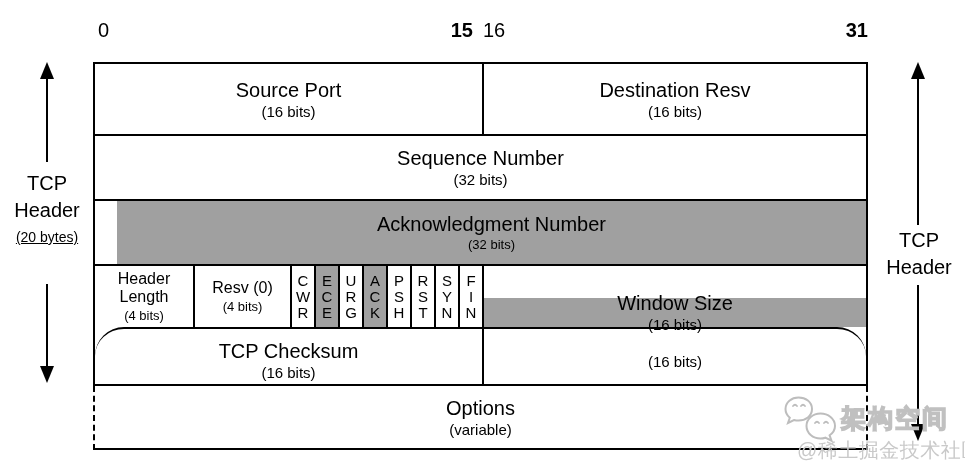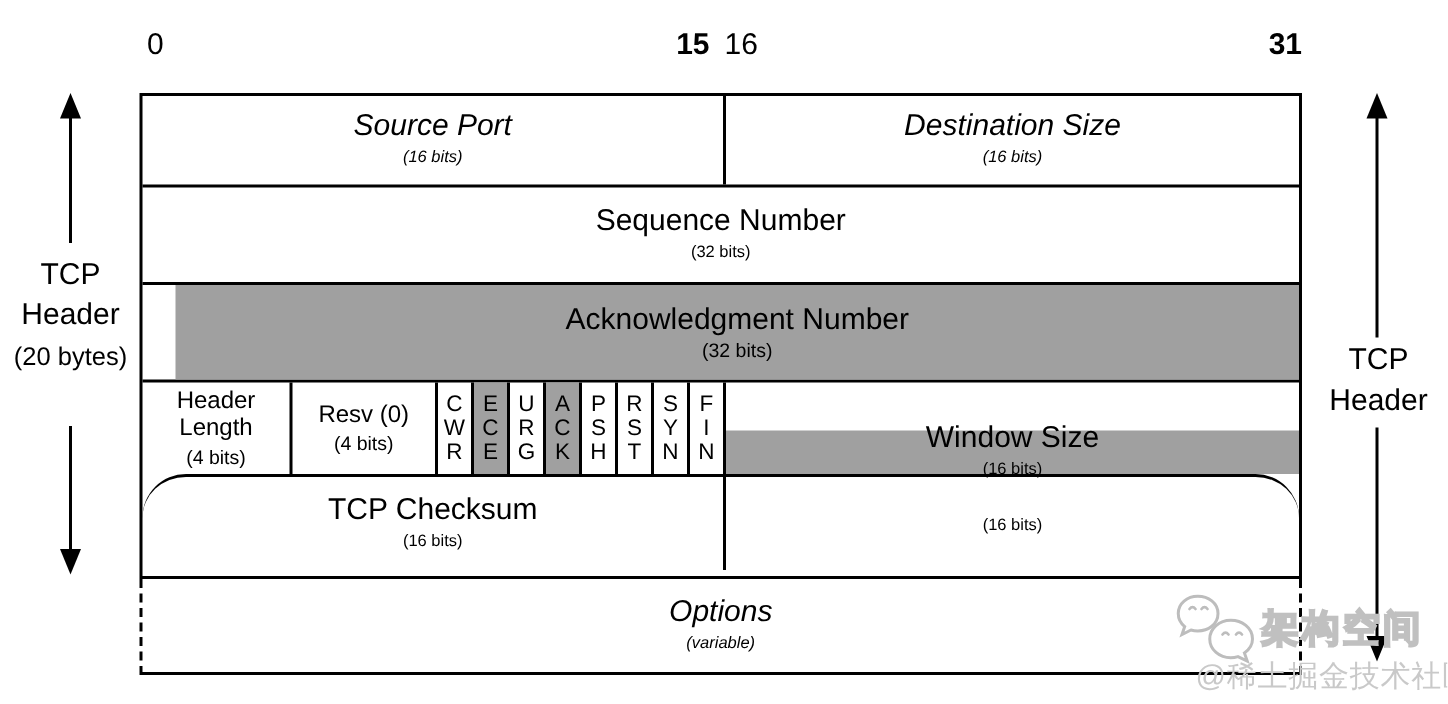--- a/index.html
+++ b/index.html
@@ -19,62 +19,62 @@
   
   .bit{position:absolute;top:19px;font-size:20px;color:#000;}
   .bit.right{text-align:right;font-weight:bold;}
   
   .table{
     position:absolute;left:93px;top:62px;width:775px;height:324px;
     border:2px solid var(--line);box-sizing:border-box;background:#fff;
   }
   .row{display:flex;width:100%;box-sizing:border-box;}
   .row + .row{border-top:2px solid var(--line);}
-  .r1{height:59px;font-style:italic;} .r2{height:65px;justify-content:flex-end;} .r3{height:65px;padding-left:22px;} .r4{height:63px;} .r5{height:64px;border-radius:29px;}
+  .r1{height:70px;} .r2{height:65px;justify-content:flex-end;} .r3{height:65px;padding-left:22px;} .r4{height:63px;} .r5{height:64px;border-radius:29px;}
   .cell{
     box-sizing:border-box;
     display:flex;flex-direction:column;align-items:center;justify-content:center;
     text-align:center;
   }
   .cell.bdr{border-right:2px solid var(--line);}
   .half-l{width:389px;}
   .half-r{flex:1;}
   .full{width:100%;}
   .shaded{background:var(--shaded);}
   .t{font-size:20px;line-height:22px;}
-  .s{font-size:11px;line-height:17px;margin-top:2px;}
+  .s{font-size:15px;line-height:17px;margin-top:2px;}
   .s-xs{font-size:13px;line-height:15px;margin-top:2px;}
   .t-sm{font-size:16px;line-height:18px;}
   
   .hl{width:100px;}
   .resv{width:97px;}
   .flag{width:24px;font-size:15px;line-height:16px;}
   .flag span{display:block;}
   .win{flex:1;margin-top:32px;}
   
   .options{
     position:absolute;left:93px;top:386px;width:775px;height:64px;
     box-sizing:border-box;
     border-left:2px dashed var(--line);
     border-right:2px dashed var(--line);
     border-bottom:2px solid var(--line);
     display:flex;flex-direction:column;align-items:center;justify-content:center;
-    text-align:center;background:#fff;font-style:italic;
+    text-align:center;background:#fff;
   }
   
   .vline{position:absolute;width:2px;background:var(--line);}
   .ah-up{position:absolute;width:0;height:0;
     border-left:7px solid transparent;border-right:7px solid transparent;
     border-bottom:17px solid var(--line);}
   .ah-down{position:absolute;width:0;height:0;
     border-left:7px solid transparent;border-right:7px solid transparent;
     border-top:17px solid var(--line);}
   
   .side-label{position:absolute;text-align:center;font-size:20px;line-height:27px;}
-  .side-label .small{font-size:17px;}
+  .side-label .small{font-size:14px;text-decoration:underline;}
   
   .wm-brand{
     position:absolute;left:841px;top:402px;
     font-size:25px;font-weight:bold;letter-spacing:2px;
     color:#ffffff;-webkit-text-stroke:1.5px var(--watermark);
     white-space:nowrap;
   }
   .wm-handle{
     position:absolute;left:797px;top:437px;
     font-size:20px;color:#c9c9c9;letter-spacing:0.5px;white-space:nowrap;
@@ -111,21 +111,21 @@
   <div class="ah-down" style="left:911px;top:424px;"></div>
 
   <div class="table">
 
     <div class="row r1">
       <div class="cell half-l bdr">
         <div class="t">Source Port</div>
         <div class="s">(16 bits)</div>
       </div>
       <div class="cell half-r">
-        <div class="t">Destination Size</div>
+        <div class="t">Destination Resv</div>
         <div class="s">(16 bits)</div>
       </div>
     </div>
 
     <div class="row r2">
       <div class="cell full">
         <div class="t">Sequence Number</div>
         <div class="s">(32 bits)</div>
       </div>
     </div>

